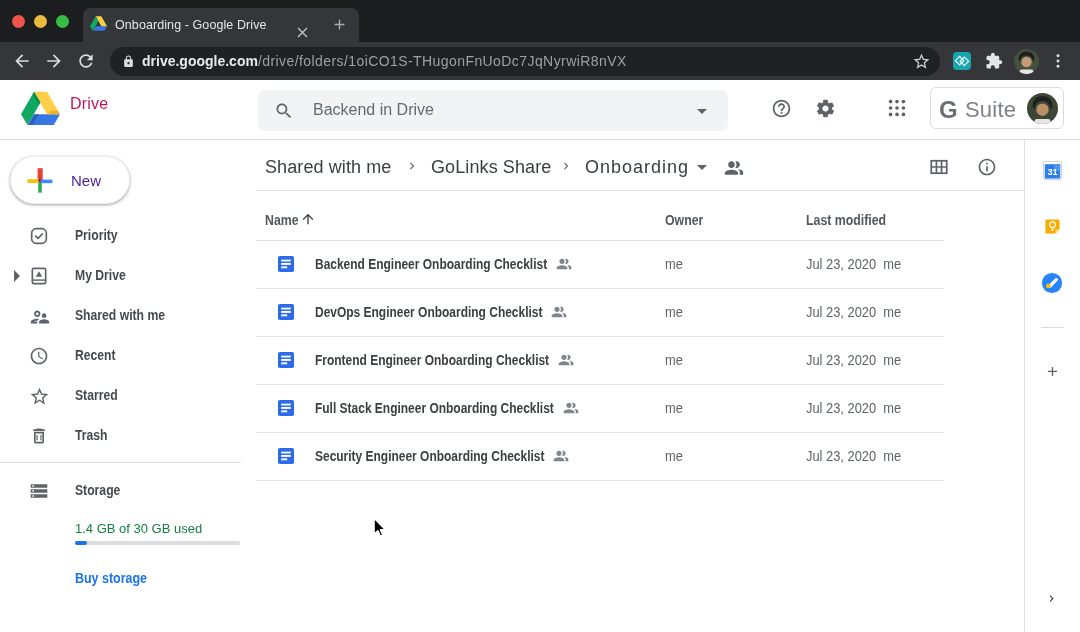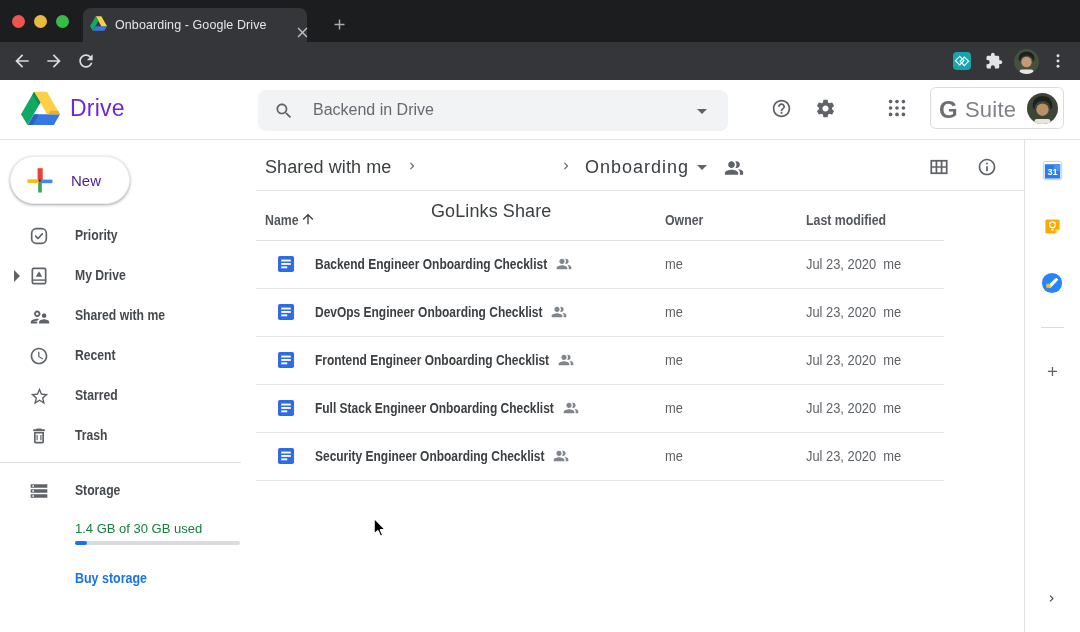--- a/index.html
+++ b/index.html
@@ -2,32 +2,32 @@
 <html><head>
 <meta charset="utf-8">
 <style>
   * { margin:0; padding:0; box-sizing:border-box; }
   html,body { width:1080px; height:632px; overflow:hidden; background:#fff;
     font-family:"Liberation Sans", sans-serif; }
   .abs { position:absolute; }
   
   #tabstrip { position:absolute; left:0; top:0; width:1080px; height:42px; background:#1c1d1f; }
   .light { position:absolute; top:15px; width:13px; height:13px; border-radius:50%; }
-  #tab { position:absolute; left:83px; top:8px; width:224px; height:34px; background:#35363a; border-radius:8px 8px 0 0; }
+  #tab { position:absolute; left:83px; top:8px; width:276px; height:34px; background:#35363a; border-radius:8px 8px 0 0; }
   #tabtitle { position:absolute; left:32px; top:9px; font-size:13px; color:#e4e6e9; letter-spacing:.1px; }
   #tabclose { position:absolute; }
   #newtab { position:absolute; }
   #toolbar { position:absolute; left:0; top:42px; width:1080px; height:38px; background:#35363a; }
   #urlbar { position:absolute; left:110px; top:4.5px; width:830px; height:29px; border-radius:14.5px; background:#202124; }
   #urltext { position:absolute; left:32px; top:6.5px; font-size:14px; color:#e8eaed; white-space:pre; }
   #urltext .path { color:#9aa0a6; letter-spacing:.42px; }
   
   #dheader { position:absolute; left:0; top:80px; width:1080px; height:60px; background:#fff; border-bottom:1px solid #dde0e3; }
   #dlogo { position:absolute; left:21px; top:10px; }
-  #dname { position:absolute; left:70px; top:15px; font-size:23px; color:#6d28d9; letter-spacing:.2px; }
+  #dname { position:absolute; left:70px; top:15px; font-size:16px; color:#be185d; letter-spacing:.2px; }
   #search { position:absolute; left:258px; top:10px; width:470px; height:41px; border-radius:8px; background:#f1f3f4; }
   #searchtxt { position:absolute; left:55px; top:11px; font-size:16px; color:#646a70; }
   #gsuite { position:absolute; left:930px; top:7px; width:134px; height:42px; border:1px solid #dadce0; border-radius:6px; background:#fff; }
   
   #newbtn { position:absolute; left:10px; top:156px; width:120px; height:48px; border-radius:24px; background:#fff;
     border:1px solid #eee; box-shadow:0 1px 2px rgba(60,64,67,.3), 0 1px 3px 1px rgba(60,64,67,.15); }
   #newbtn span { position:absolute; left:60px; top:15px; font-size:15px; color:#4c1d95; }
   .nav { position:absolute; left:0; width:256px; height:40px; }
   .nav .ic { position:absolute; left:29px; top:10px; }
   .nav .lb { position:absolute; left:75px; top:11px; font-size:14px; font-weight:bold; color:#45494d; transform:scaleX(0.87); transform-origin:left top; white-space:nowrap; }
@@ -64,20 +64,29 @@
 <div id="toolbar">
   <svg class="abs" style="left:12px;top:9px;" width="20" height="20" viewBox="0 0 24 24">
       <path fill="#dadce0" d="M20 11H7.83l5.59-5.59L12 4l-8 8 8 8 1.41-1.41L7.83 13H20v-2z"></path>
     </svg>
   <svg class="abs" style="left:44px;top:9px;" width="20" height="20" viewBox="0 0 24 24">
       <path fill="#dadce0" d="M4 13h12.17l-5.59 5.59L12 20l8-8-8-8-1.41 1.41L16.17 11H4v2z"></path>
     </svg>
   <svg class="abs" style="left:76px;top:9px;" width="20" height="20" viewBox="0 0 24 24">
       <path fill="#dadce0" d="M17.65 6.35C16.2 4.9 14.21 4 12 4c-4.42 0-7.99 3.58-7.99 8s3.57 8 7.99 8c3.73 0 6.84-2.55 7.73-6h-2.08c-.82 2.33-3.04 4-5.65 4-3.31 0-6-2.69-6-6s2.69-6 6-6c1.66 0 3.14.69 4.22 1.78L13 11h7V4l-2.35 2.35z"></path>
     </svg>
+  <div id="urlbar">
+    <svg class="abs" style="left:12px;top:8px;" width="13" height="13" viewBox="0 0 24 24">
+        <path fill="#dadce0" d="M18 8h-1V6c0-2.76-2.24-5-5-5S7 3.24 7 6v2H6c-1.1 0-2 .9-2 2v10c0 1.1.9 2 2 2h12c1.1 0 2-.9 2-2V10c0-1.1-.9-2-2-2zm-6 9c-1.1 0-2-.9-2-2s.9-2 2-2 2 .9 2 2-.9 2-2 2zm3.1-9H8.9V6c0-1.71 1.39-3.1 3.1-3.1 1.71 0 3.1 1.39 3.1 3.1v2z"></path>
+      </svg>
+    <div id="urltext"><b style="font-weight:bold;">drive.google.com</b><span class="path">/drive/folders/1oiCO1S-THugonFnUoDc7JqNyrwiR8nVX</span></div>
+    <svg class="abs" style="left:802px;top:5px;" width="19" height="19" viewBox="0 0 24 24">
+        <path fill="#cdcfd2" d="M22 9.24l-7.19-.62L12 2 9.19 8.63 2 9.24l5.46 4.73L5.82 21 12 17.27 18.18 21l-1.63-7.03L22 9.24zM12 15.4l-3.76 2.27 1-4.28-3.32-2.88 4.38-.38L12 6.1l1.71 4.04 4.38.38-3.32 2.88 1 4.28L12 15.4z"></path>
+      </svg>
+  </div>
   <div class="abs" style="left:953px;top:10px;width:18px;height:18px;border-radius:4px;background:#17a5ae;">
     <svg style="position:absolute;left:1px;top:1px;" width="16" height="16" viewBox="0 0 24 24" fill="none" stroke="#eafafa" stroke-width="1.8">
       <rect x="4" y="7" width="9" height="9" transform="rotate(-45 8.5 11.5)"></rect>
       <rect x="11" y="8" width="9" height="9" transform="rotate(-45 15.5 12.5)"></rect>
     </svg>
   </div>
   <svg class="abs" style="left:985px;top:10px;" width="18" height="18" viewBox="0 0 24 24">
       <path fill="#e2e4e7" d="M20.5 11H19V7c0-1.1-.9-2-2-2h-4V3.5C13 2.12 11.88 1 10.5 1S8 2.12 8 3.5V5H4c-1.1 0-1.99.9-1.99 2v3.8H3.5c1.49 0 2.7 1.21 2.7 2.7s-1.21 2.7-2.7 2.7H2V20c0 1.1.9 2 2 2h3.8v-1.5c0-1.49 1.21-2.7 2.7-2.7 1.49 0 2.7 1.21 2.7 2.7V22H17c1.1 0 2-.9 2-2v-4h1.5c1.38 0 2.5-1.12 2.5-2.5S21.88 11 20.5 11z"></path>
     </svg>
   <svg class="abs" style="left:1014px;top:7px;" width="25" height="25" viewBox="0 0 25 25">
@@ -222,21 +231,21 @@
 <div class="abs" style="left:75px;top:521px;font-size:13px;color:#15803d;">1.4 GB of 30 GB used</div>
 <div class="abs" style="left:75px;top:541px;width:165px;height:4px;border-radius:2px;background:#dadce0;">
   <div style="width:12px;height:4px;border-radius:2px;background:#1a73e8;"></div>
 </div>
 <div class="abs" style="left:75px;top:570px;font-size:14px;font-weight:bold;color:#1a73e8;transform:scaleX(0.89);transform-origin:left top;">Buy storage</div>
 
 <div class="abs crumb" style="left:265px;top:157px;">Shared with me</div>
 <svg class="abs" style="left:405px;top:159px;" width="14" height="14" viewBox="0 0 24 24">
     <path fill="#5f6368" d="M8.59 16.59 10 18l6-6-6-6-1.41 1.41L13.17 12z"></path>
   </svg>
-<div class="abs crumb" style="left:431px;top:157px;margin-top:44px;">GoLinks Share</div>
+<div class="abs crumb" style="left:431px;top:157px;">GoLinks Share</div>
 <svg class="abs" style="left:559px;top:159px;" width="14" height="14" viewBox="0 0 24 24">
     <path fill="#5f6368" d="M8.59 16.59 10 18l6-6-6-6-1.41 1.41L13.17 12z"></path>
   </svg>
 <div class="abs crumb" style="left:585px;top:157px;letter-spacing:1px;">Onboarding</div>
 <svg class="abs" style="left:690px;top:155px;" width="24" height="24" viewBox="0 0 24 24">
     <path fill="#5f6368" d="M7 10l5 5 5-5z"></path>
   </svg>
 <svg class="abs" style="left:724px;top:158px;" width="20" height="20" viewBox="0 0 24 24">
     <path fill="#5f6368" d="M9 12c2.21 0 4-1.79 4-4S11.21 4 9 4 5 5.79 5 8s1.79 4 4 4zm0 2c-2.67 0-8 1.34-8 4v2h16v-2c0-2.66-5.33-4-8-4zm7.76-.87c1.37.93 2.24 2.19 2.24 3.87v3h4v-3c0-2.18-3.57-3.47-6.24-3.87zM15 12c2.21 0 4-1.79 4-4s-1.79-4-4-4c-.47 0-.91.1-1.33.24C14.5 5.27 15 6.58 15 8s-.5 2.73-1.33 3.76c.42.14.86.24 1.33.24z"></path>
   </svg>

